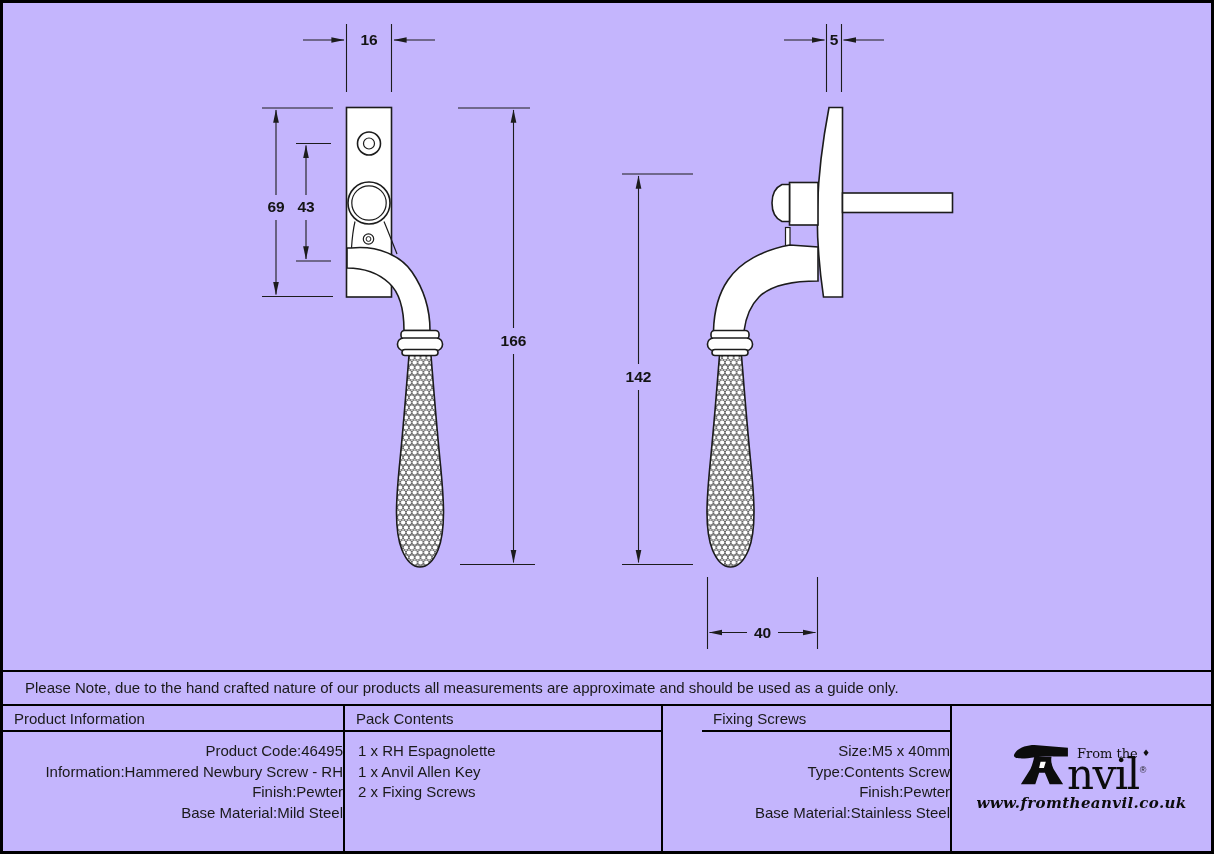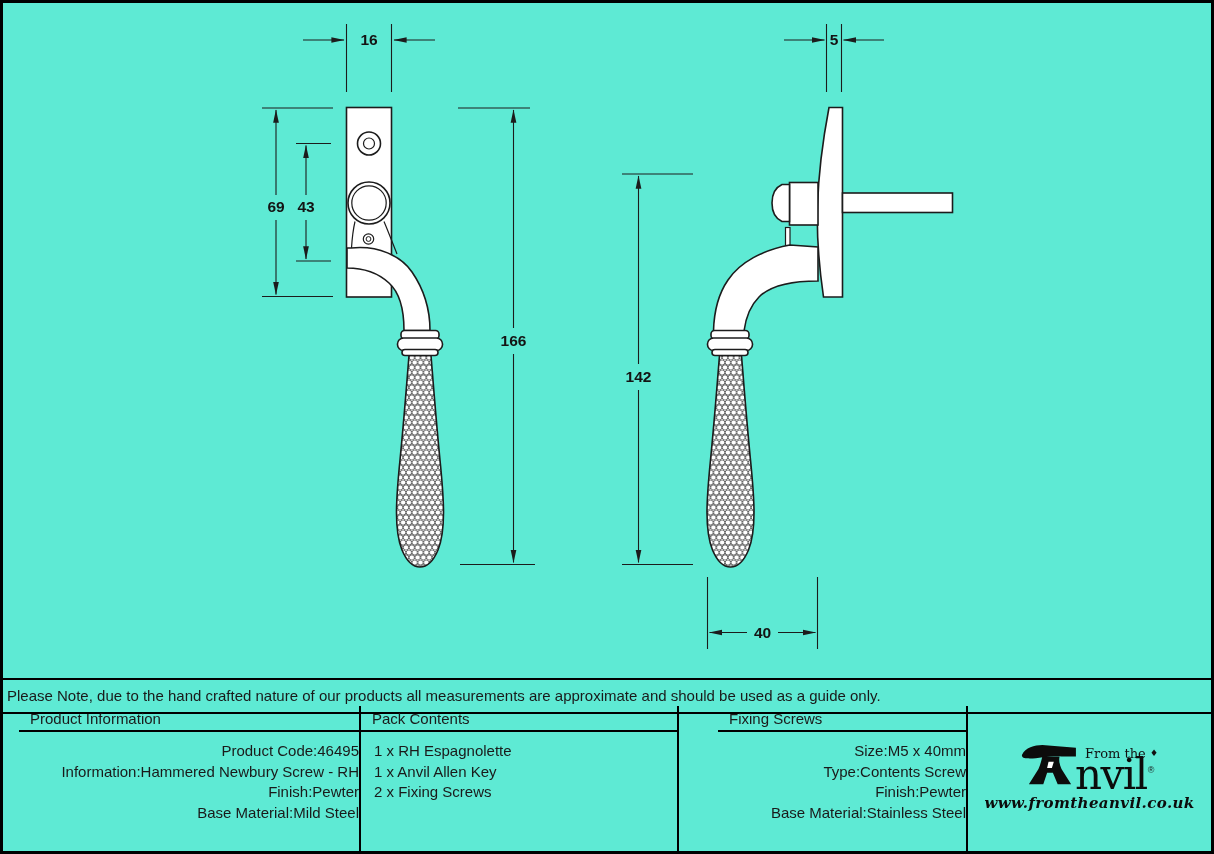--- a/index.html
+++ b/index.html
@@ -1,39 +1,37 @@
 <!DOCTYPE html>
 <html><head>
 <meta charset="utf-8">
 <style>
   html,body{margin:0;padding:0;background:#e8e8e8;}
   .page{
     position:relative;
     width:1214px;height:854px;
-    background:#5eead4;
+    background:#c4b5fd;
     border:3px solid #000;
     box-sizing:border-box;
     font-family:"Liberation Sans",sans-serif;
     color:#1a1a1a;
     overflow:hidden;
     text-decoration:underline;
   }
   .drawing-area{position:absolute;left:0;top:0;width:1208px;height:667px;}
   .note-bar{
     position:absolute;left:0;right:0;top:667px;height:36px;
     border-top:2px solid #000;border-bottom:2px solid #000;
     box-sizing:border-box;
-    line-height:31px;font-size:15px;padding-left:4px;
+    line-height:31px;font-size:15px;padding-left:22px;
     white-space:nowrap;
-    margin-top:8px;
   }
   .info-table{
     position:absolute;left:0;right:0;top:703px;bottom:0;
     display:flex;
-    margin-left:16px;
   }
   .col{box-sizing:border-box;position:relative;}
   .col-border{border-right:2px solid #000;}
   .col1{width:342px;}
   .col2{width:318px;}
   .col3{width:289px;padding-left:39px;}
   .col4{flex:1;display:flex;align-items:center;justify-content:center;}
   .cell-header{
     height:26px;line-height:25px;
     border-bottom:2px solid #000;

